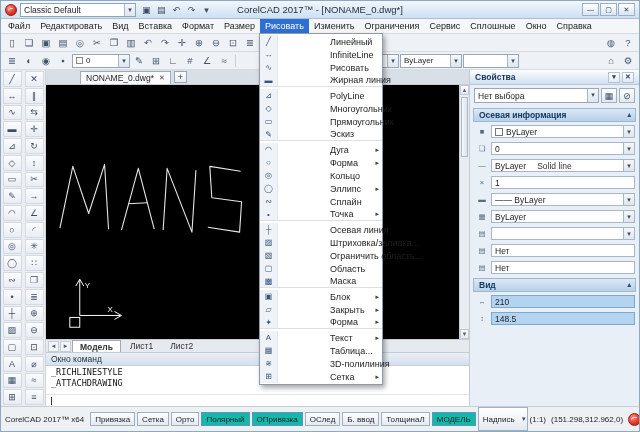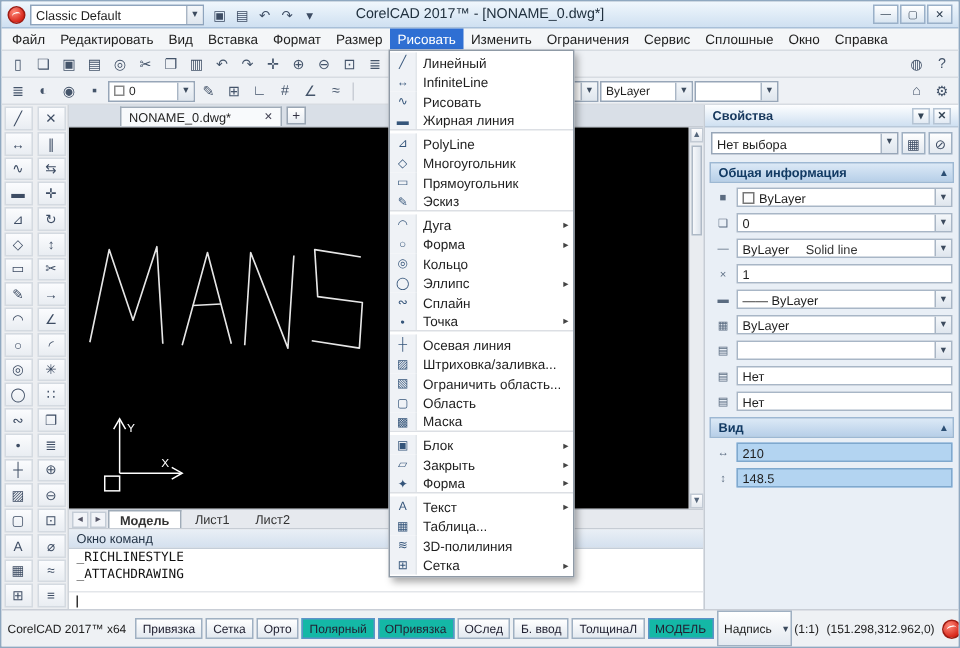--- a/index.html
+++ b/index.html
@@ -32,21 +32,21 @@
   .mitem{padding:2px 5px;display:flex;align-items:center;position:relative;white-space:nowrap;}
   .mitem.active{background:#2f6fd3;color:#fff;}
 
   
   .dropdown{position:absolute;left:-1px;top:14px;width:124px;background:#fff;border:1px solid #8f9aa6;
             box-shadow:2px 3px 5px rgba(0,0,0,.35);z-index:60;color:#1e1e1e;padding:1px 0;cursor:default;}
   .dd-item{display:flex;align-items:center;height:13px;font-size:9px;position:relative;padding-right:10px;}
   .dd-item.sep-after{border-bottom:1px solid #dcdfe4;margin-bottom:2px;}
   .dd-icon{width:18px;flex:0 0 18px;height:100%;display:flex;align-items:center;justify-content:center;
            font-size:8px;color:#35557a;background:#eff2f6;border-right:1px solid #e2e6ea;}
-  .dd-label{padding-left:4px;white-space:nowrap;}
+  .dd-label{padding-left:4px;white-space:nowrap;margin-left:48px;}
   .dd-item.has-sub::after{content:"▸";position:absolute;right:3px;font-size:7px;color:#444;}
 
   
   .toolbar{flex:0 0 18px;background:#eef1f5;border-bottom:1px solid #d7dce2;display:flex;align-items:center;gap:1px;padding:0 3px;}
   .tbi{width:16px;height:15px;display:flex;align-items:center;justify-content:center;font-size:9.5px;color:#44546a;}
   .tb-group{display:flex;align-items:center;gap:1px;}
   .tb-sep{width:1px;height:12px;background:#c9ced6;margin:0 2px;}
   .combo{height:14px;background:#fff;border:1px solid #97a6b8;display:flex;align-items:center;font-size:8px;
          padding:0 12px 0 3px;position:relative;white-space:nowrap;overflow:hidden;}
   .combo::after{content:"▾";position:absolute;right:0;top:0;bottom:0;width:10px;text-align:center;font-size:7px;
@@ -56,21 +56,21 @@
   
   .main{flex:1;display:flex;min-height:0;}
   .palette{flex:0 0 44px;background:#eceef1;border-right:1px solid #cfd4da;display:flex;padding-top:1px;}
   .pal-col{width:22px;display:flex;flex-direction:column;align-items:center;}
   .pal-btn{width:19px;height:16px;margin-bottom:1px;display:flex;align-items:center;justify-content:center;
            font-size:9px;color:#3d4c63;border:1px solid #d4dae1;background:linear-gradient(#fbfcfe,#e9edf2);}
 
   .center{flex:1;display:flex;flex-direction:column;min-width:0;}
   .doctabs{flex:0 0 15px;background:#d9dfe7;border-bottom:1px solid #c6ccd4;display:flex;align-items:flex-end;gap:3px;padding-left:34px;}
   .dtab{height:13px;background:#f8fafc;border:1px solid #9fabb8;border-bottom:none;display:flex;align-items:center;
-        gap:22px;padding:0 5px;font-size:8.5px;}
+        gap:5px;padding:0 5px;font-size:8.5px;}
   .dt-close{font-size:7px;color:#445;}
   .dt-add{width:13px;height:12px;margin-bottom:1px;border:1px solid #9aa6b4;background:linear-gradient(#fff,#e7ecf2);
           display:flex;align-items:center;justify-content:center;font-size:9px;color:#334;}
 
   .canvasrow{flex:1;display:flex;min-height:0;}
   .canvas{flex:1;background:#000;position:relative;}
   .cv-svg{position:absolute;inset:0;width:100%;height:100%;}
   .vscroll{flex:0 0 10px;background:#e9ecf0;border-left:1px solid #c9ced6;display:flex;flex-direction:column;}
   .vs-btn{height:10px;display:flex;align-items:center;justify-content:center;font-size:6px;color:#56677c;
           border:1px solid #c2cad4;background:linear-gradient(#fdfdfe,#e4e9ef);}
@@ -579,21 +579,21 @@
           <span>Нет выбора</span>
         </div>
         <span style="display:flex;gap:2px">
 
         <span class="sel-btn">▦</span>
             <span class="sel-btn">⊘</span>
           </span>
       </div>
 
       <div class="psection">
-        <span>Общая информация</span>
+        <span>Осевая информация</span>
       </div>
       <div>
 
           <div class="prow">
             <span class="prow-icon">■</span>
             <div class="pwidget hascaret hasswatch">
               <span class="swatch"></span>
               <span class="pval">ByLayer</span>
               <span class="pval2"></span>
             </div>

